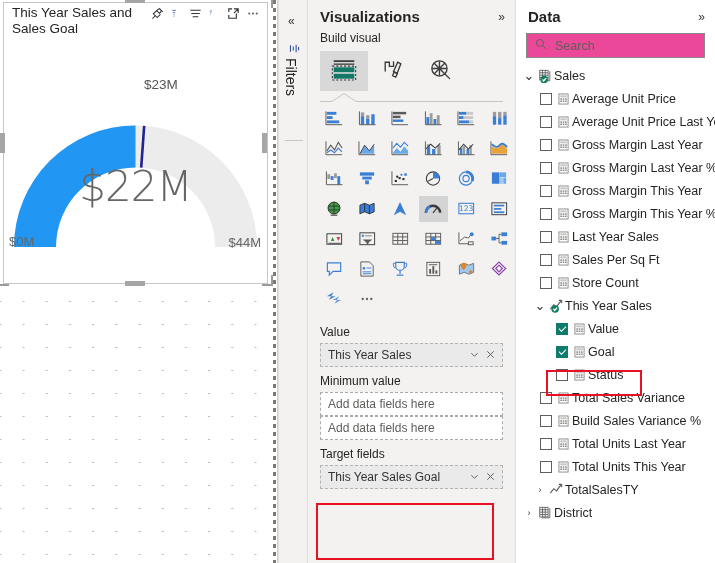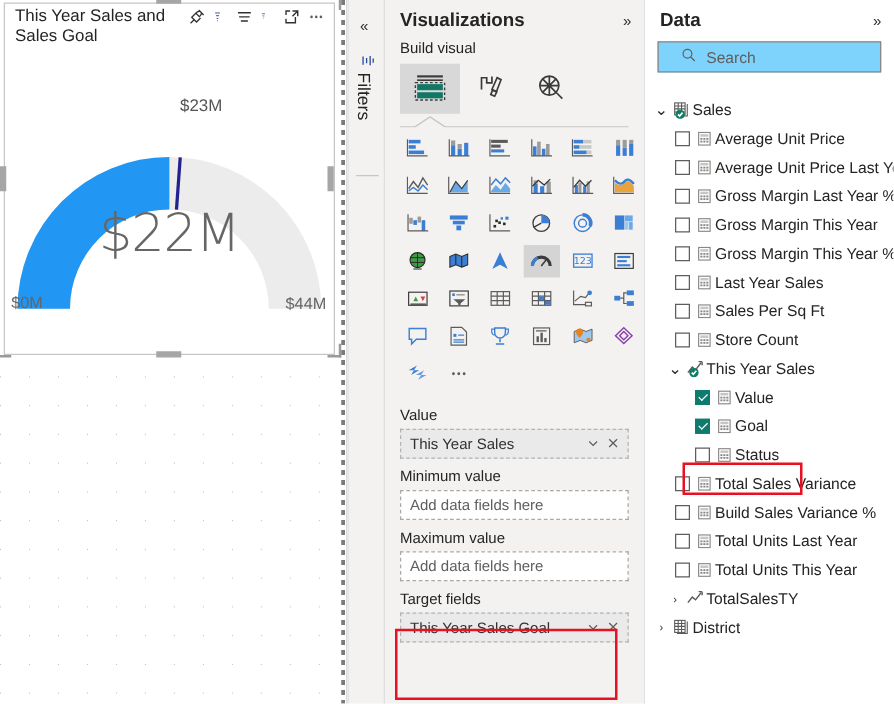--- a/index.html
+++ b/index.html
@@ -136,23 +136,23 @@
     position: absolute; left: 8px; top: 503px; width: 178px; height: 57px;
     border: 2px solid #e81123; pointer-events: none;
   }
 
   
   #data-pane {
     flex: 0 0 200px; width: 200px; height: 563px;
     background: #fff; border-left: 1px solid #e1dfdd; position: relative; overflow: hidden;
   }
   #search-box {
-    margin: 4px 10px 18px 10px; height: 25px;
-    border: 1px solid #8a8886; background: #7dd3fc;
-    display: flex; align-items: center; padding: 0 18px; gap: 6px;
+    margin: 4px 10px 6px 10px; height: 25px;
+    border: 1px solid #8a8886; background: #ec4899;
+    display: flex; align-items: center; padding: 0 8px; gap: 6px;
   }
   #search-box input {
     border: 0; outline: none; font-size: 12.5px; width: 100%;
     font-family: "Liberation Sans", sans-serif; color: #323130; background: transparent;
   }
   #search-box input::placeholder { color: #605e5c; }
 
   .tree { padding: 0 0 0 0; }
   .trow { display: flex; align-items: center; height: 23px; font-size: 12.5px; color: #252423; }
   .trow .caret { width: 14px; text-align: center; font-size: 9px; color: #323130; flex: 0 0 14px; }
@@ -685,21 +685,20 @@
                 <path d="M1.5 1.5l7 7M8.5 1.5l-7 7" stroke="#605e5c" stroke-width="1.1"></path>
               </svg></span>
         </span>
       </div>
 
       <div class="well-label">Minimum value</div>
       <div class="well-box">
         <span class="wtext ph">Add data fields here</span>
       </div>
 
-      <div class="well-label">Maximum value</div>
       <div class="well-box">
         <span class="wtext ph">Add data fields here</span>
       </div>
 
       <div class="well-label">Target fields</div>
       <div class="well-box filled">
         <span class="wtext">This Year Sales Goal</span>
         <span class="well-icons">
           <span><svg width="9" height="9" viewBox="0 0 10 10">
                 <path d="M1.5 3.5L5 7l3.5-3.5" fill="none" stroke="#605e5c" stroke-width="1.1"></path>
@@ -797,20 +796,40 @@
               <g fill="#8a8886">
                 <rect x="2.5" y="5.8" width="1.8" height="1.6"></rect>
                 <rect x="5.1" y="5.8" width="1.8" height="1.6"></rect>
                 <rect x="7.7" y="5.8" width="1.8" height="1.6"></rect>
                 <rect x="2.5" y="8.2" width="1.8" height="1.6"></rect>
                 <rect x="5.1" y="8.2" width="1.8" height="1.6"></rect>
                 <rect x="7.7" y="8.2" width="1.8" height="1.6"></rect>
               </g>
             </svg>
           </span>
+          <span class="tlabel">Gross Margin Last Year</span>
+        </div>
+        <div class="trow lvl-field">
+          <span class="cb">
+            <span class="chk"></span>
+          </span>
+          <span class="ficon">
+            <svg width="11" height="12" viewBox="0 0 12 13">
+              <rect x="1" y="1" width="10" height="11" fill="none" stroke="#8a8886" stroke-width="1"></rect>
+              <rect x="2.5" y="2.5" width="7" height="2.2" fill="#c8c6c4"></rect>
+              <g fill="#8a8886">
+                <rect x="2.5" y="5.8" width="1.8" height="1.6"></rect>
+                <rect x="5.1" y="5.8" width="1.8" height="1.6"></rect>
+                <rect x="7.7" y="5.8" width="1.8" height="1.6"></rect>
+                <rect x="2.5" y="8.2" width="1.8" height="1.6"></rect>
+                <rect x="5.1" y="8.2" width="1.8" height="1.6"></rect>
+                <rect x="7.7" y="8.2" width="1.8" height="1.6"></rect>
+              </g>
+            </svg>
+          </span>
           <span class="tlabel">Gross Margin Last Year %</span>
         </div>
         <div class="trow lvl-field">
           <span class="cb">
             <span class="chk"></span>
           </span>
           <span class="ficon">
             <svg width="11" height="12" viewBox="0 0 12 13">
               <rect x="1" y="1" width="10" height="11" fill="none" stroke="#8a8886" stroke-width="1"></rect>
               <rect x="2.5" y="2.5" width="7" height="2.2" fill="#c8c6c4"></rect>

